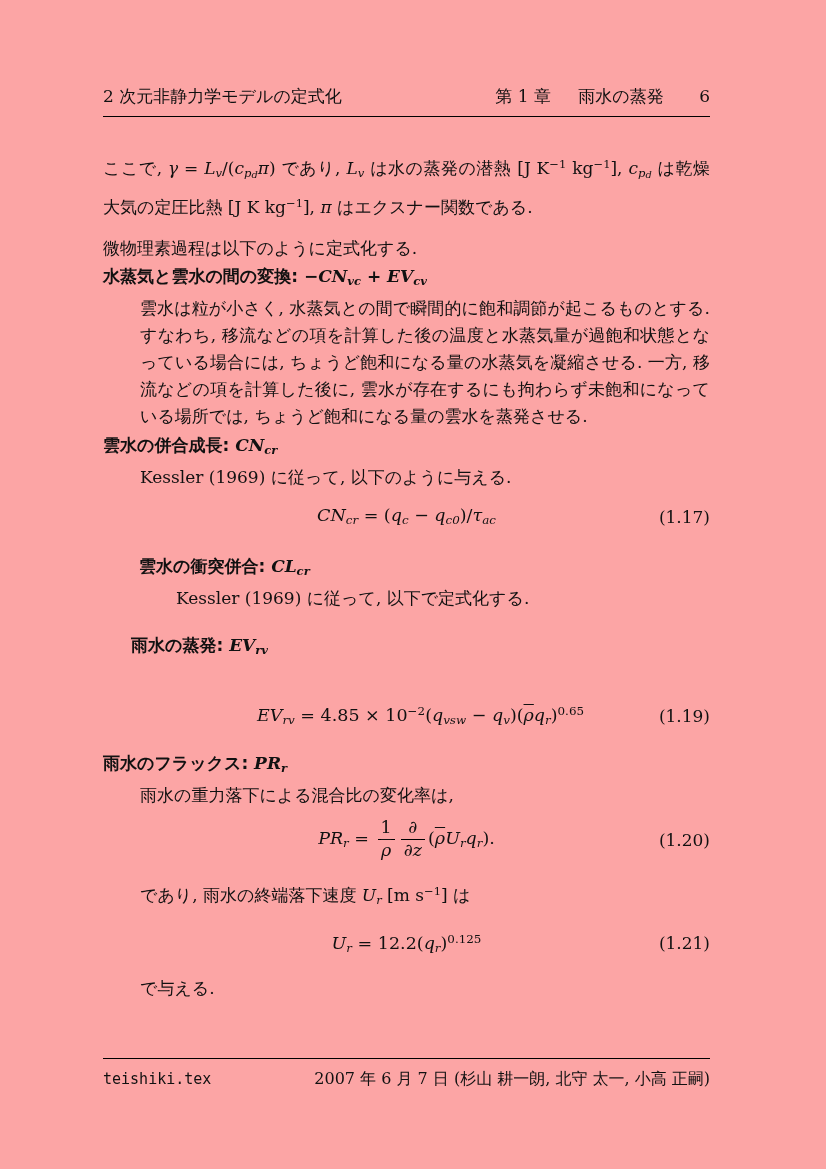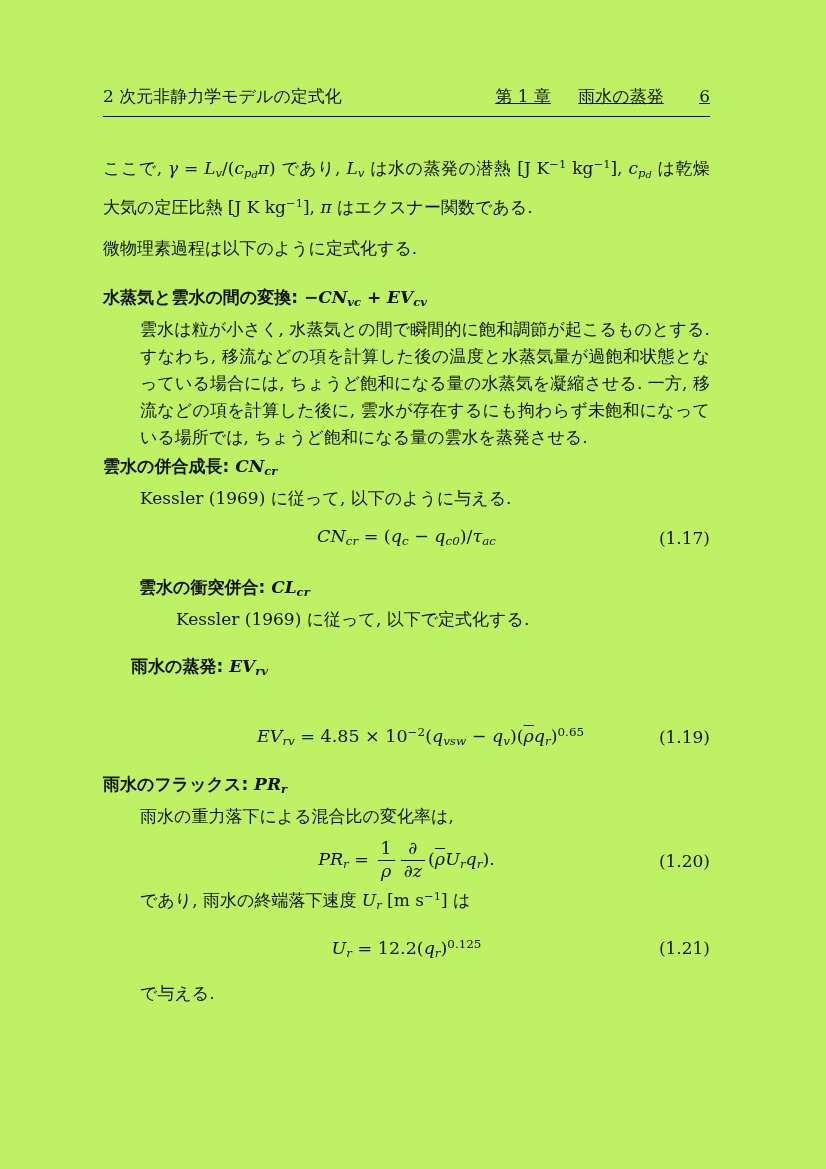--- a/index.html
+++ b/index.html
@@ -1,61 +1,61 @@
 <!DOCTYPE html>
 <html><head>
 <meta charset="utf-8">
 <style>
   * { margin:0; padding:0; box-sizing:border-box; }
   html,body { background:#ffffff; }
   .page {
     position:relative;
     width:826px; height:1169px;
-    background:#bef264;
+    background:#fca5a5;
     color:#111;
     font-family:"DejaVu Serif","Liberation Serif",serif;
     font-size:17px;
     line-height:28px;
     overflow:hidden;
   }
   .content { position:absolute; left:103px; top:82px; width:607px; }
 
   
   .pg-header {
     display:flex; justify-content:space-between; align-items:baseline;
     border-bottom:1px solid #000; padding-bottom:6px;
   }
-  .pg-header .h-right span { margin-left:22px;text-decoration:underline; }
+  .pg-header .h-right span { margin-left:22px; }
   .pg-header .h-right .pno { margin-left:30px; }
 
   
   .para { text-align:justify; }
   .p1 { margin-top:33px; }
   .p2 { margin-top:13px; }
 
   
   .sec-head { font-weight:bold; }
   .hd { font-family:"DejaVu Sans","Liberation Sans",sans-serif; font-weight:bold; }
   .sec-body { margin-left:37px; text-align:justify; }
   .lh27 { line-height:27px; }
 
-  .s1 { margin-top:21px; }
+  .s1 { }
   .s2 { margin-top:2px; }
   .s3 { margin-top:19px;margin-left:36px; }
   .s4 { margin-top:20px;margin-left:28px; }
   .s5 { margin-top:16px; }
 
   
   .eq-row { position:relative; text-align:center; }
   .eq-row .eqno { position:absolute; right:0; top:50%; transform:translateY(-50%); font-style:normal; }
   .eq { display:inline-block; font-size:17.5px; }
   .eq17 { margin-top:10px; }
   .eq18 { margin-top:8px; }
   .eq19 { margin-top:34px; }
-  .eq20 { margin-top:8px; margin-bottom:0; }
+  .eq20 { margin-top:8px; margin-bottom:16px; }
   .eq21 { margin-top:11px; margin-bottom:13px; }
 
   
   .mi { font-style:italic; font-family:"DejaVu Serif","Liberation Serif",serif; }
   .sub { font-size:68%; vertical-align:-0.25em; letter-spacing:0; }
   .subsub { font-size:58%; vertical-align:-0.45em; }
   .sup { font-size:68%; vertical-align:0.5em; }
   .bar { text-decoration:overline; }
   .frac { display:inline-block; vertical-align:middle; text-align:center; margin:0 3px; line-height:normal; }
   .frac .num { display:block; border-bottom:1px solid #000; padding:0 3px; line-height:1.25; }
@@ -126,13 +126,17 @@
       <div class="sec-body lh27"><span>であり, 雨水の終端落下速度 </span><span class="mi">U</span><span class="mi sub">r</span><span> [m s</span><span class="sup">−1</span><span>] は</span></div>
       <div class="eq-row eq21">
         <span class="eq"><span class="mi">U</span><span class="mi sub">r</span><span> = 12.2(</span><span class="mi">q</span><span class="mi sub">r</span><span>)</span><span class="sup">0.125</span></span>
         <span class="eqno">(1.21)</span>
       </div>
       <div class="sec-body lh27">で与える.</div>
     </div>
 
   </div>
 
+  <div class="pg-footer">
+    <span class="fname">teishiki.tex</span>
+    <span>2007 年 6 月 7 日 (杉山 耕一朗, 北守 太一, 小高 正嗣)</span>
+  </div>
 </div>
 
 </body></html>

